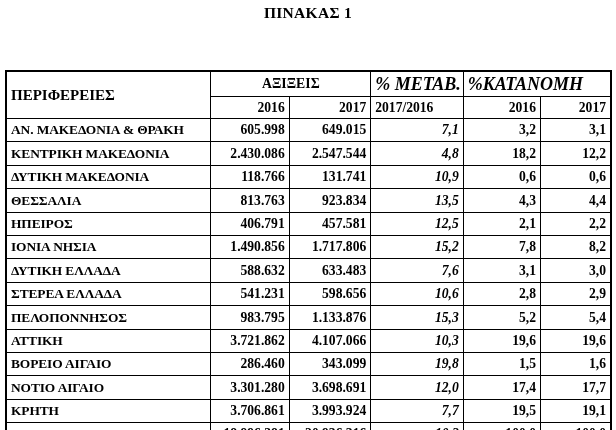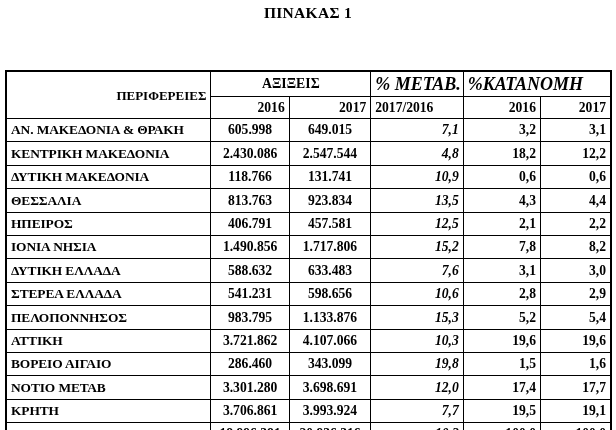--- a/index.html
+++ b/index.html
@@ -79,22 +79,22 @@
   col.c-y2017   { width: 74px; }
   col.c-change  { width: 84px; }
   col.c-d2016   { width: 70px; }
   col.c-d2017   { width: 64px; }
 
   
   tr.head-row-1 td { height: 24px; }
   tr.head-row-2 td { height: 21px; }
 
   .th-region {
-    text-align: right;
-    font-size: 13px;
+    text-align: left;
+    font-size: 15px;
   }
   .th-group {
     text-align: center;
     font-size: 13.8px;
   }
   .th-left {
     text-align: left;
     font-size: 18px;
     font-style: italic;
   }
@@ -108,21 +108,21 @@
   }
 
   
   tr.data-row td { height: 22.4px; }
   td.cell-region {
     text-align: left;
     font-size: 13.4px;
     letter-spacing: -0.1px;
   }
   td.cell-num {
-    text-align: center;
+    text-align: right;
     font-size: 13.6px;
   }
   td.cell-change {
     text-align: right;
     font-style: italic;
     font-size: 13.6px;
     padding-right: 6px;
     margin-top: 16px;
   }
   td.cell-dist {
@@ -247,21 +247,21 @@
           </tr>
           <tr class="data-row">
             <td class="cell-region">ΒΟΡΕΙΟ ΑΙΓΑΙΟ</td>
             <td class="cell-num">286.460</td>
             <td class="cell-num">343.099</td>
             <td class="cell-change">19,8</td>
             <td class="cell-dist">1,5</td>
             <td class="cell-dist">1,6</td>
           </tr>
           <tr class="data-row">
-            <td class="cell-region">ΝΟΤΙΟ ΜΕΤΑΒ</td>
+            <td class="cell-region">ΝΟΤΙΟ ΑΙΓΑΙΟ</td>
             <td class="cell-num">3.301.280</td>
             <td class="cell-num">3.698.691</td>
             <td class="cell-change">12,0</td>
             <td class="cell-dist">17,4</td>
             <td class="cell-dist">17,7</td>
           </tr>
           <tr class="data-row">
             <td class="cell-region">ΚΡΗΤΗ</td>
             <td class="cell-num">3.706.861</td>
             <td class="cell-num">3.993.924</td>

